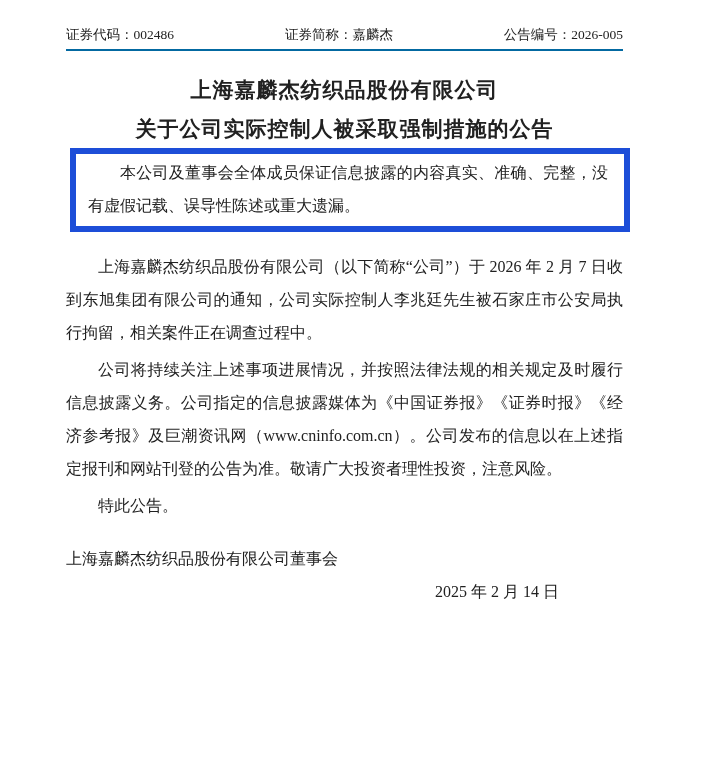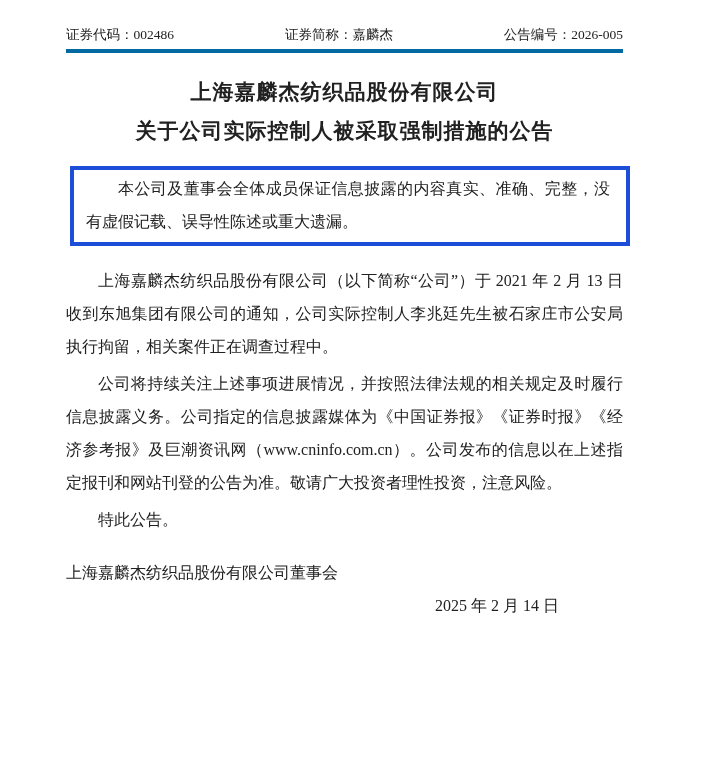--- a/index.html
+++ b/index.html
@@ -18,45 +18,45 @@
     box-sizing: border-box;
     padding: 26px 80px 0 66px;
   }
   .meta-row {
     display: flex;
     justify-content: space-between;
     align-items: baseline;
     font-size: 13.5px;
     line-height: 18px;
     padding-bottom: 5px;
-    border-bottom: 4px solid #0369a1;
+    border-bottom: 2px solid #0369a1;
     white-space: nowrap;
   }
   .title {
     margin: 26px 0 12px 0;
     text-align: center;
     font-size: 21px;
     font-weight: bold;
     line-height: 1.3;
     letter-spacing: 1px;
   }
   .subtitle {
     margin: 3px 0 0 0;
     text-align: center;
     font-size: 21px;
     font-weight: bold;
     line-height: 1.3;
     letter-spacing: 1px;
     font-family: Liberation Serif, serif;
   }
   .disclaimer-box {
-    margin-top: 20px;
+    margin-top: 4px;
     margin-left: 4px;
     margin-right: -7px;
-    border: 4px solid #1d4ed8;
+    border: 6px solid #1d4ed8;
     padding: 2px 16px 4px 12px;
     box-sizing: border-box;
   }
   .disclaimer-box p {
     margin: 0;
     font-size: 16px;
     line-height: 33px;
     text-indent: 2em;
     text-align: justify;
   }
@@ -99,21 +99,21 @@
   </div>
 
   <h1 class="title">上海嘉麟杰纺织品股份有限公司</h1>
   <h2 class="subtitle">关于公司实际控制人被采取强制措施的公告</h2>
 
   <div class="disclaimer-box">
     <p>本公司及董事会全体成员保证信息披露的内容真实、准确、完整，没有虚假记载、误导性陈述或重大遗漏。</p>
   </div>
 
   <div class="body-block">
-    <p class="para">上海嘉麟杰纺织品股份有限公司（以下简称“公司”）于 2021 年 2 月 13 日收到东旭集团有限公司的通知，公司实际控制人李兆廷先生被石家庄市公安局执行拘留，相关案件正在调查过程中。</p>
+    <p class="para">上海嘉麟杰纺织品股份有限公司（以下简称“公司”）于 2026 年 2 月 7 日收到东旭集团有限公司的通知，公司实际控制人李兆廷先生被石家庄市公安局执行拘留，相关案件正在调查过程中。</p>
     <p class="para">公司将持续关注上述事项进展情况，并按照法律法规的相关规定及时履行信息披露义务。公司指定的信息披露媒体为《中国证券报》《证券时报》《经济参考报》及巨潮资讯网（www.cninfo.com.cn）。公司发布的信息以在上述指定报刊和网站刊登的公告为准。敬请广大投资者理性投资，注意风险。</p>
     <p class="closing">特此公告。</p>
   </div>
 
   <div class="signature">上海嘉麟杰纺织品股份有限公司董事会</div>
   <div class="sig-date">2025 年 2 月 14 日</div>
 
 </div>
 
 </body></html>

